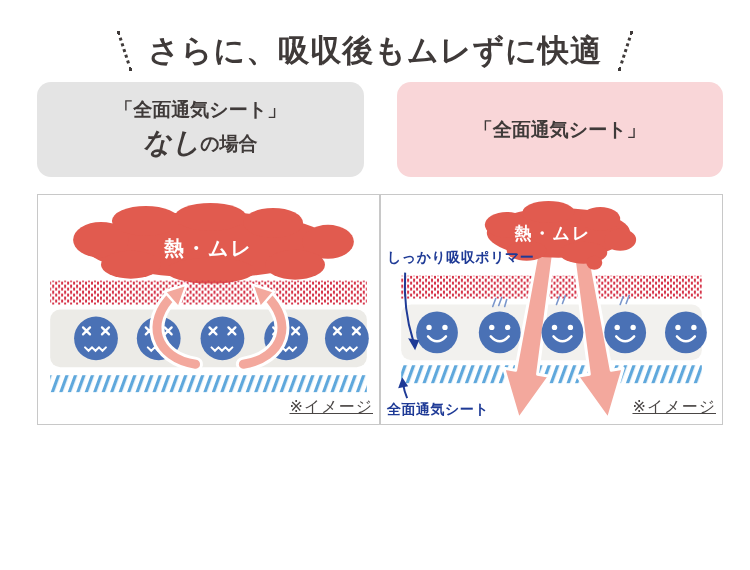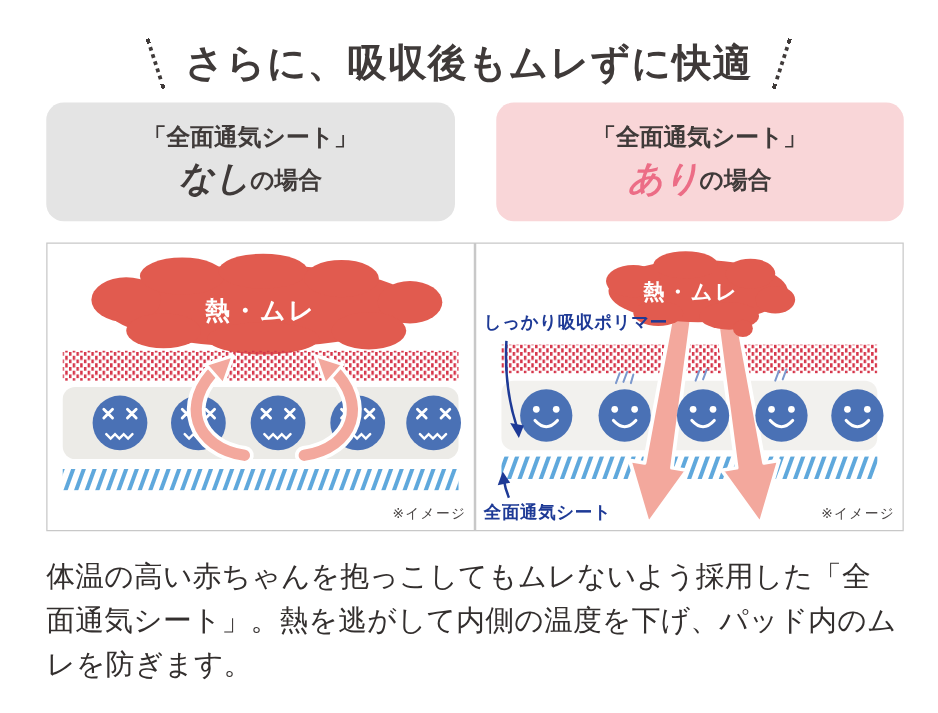--- a/index.html
+++ b/index.html
@@ -45,21 +45,21 @@
   .big-arrow{fill:var(--arrow-pink);stroke:#fff;stroke-width:3;stroke-linejoin:round;}
   .navy-line{stroke:var(--label-navy);stroke-width:2;fill:none;}
   .navy-head{fill:var(--label-navy);}
   .breeze{stroke:#7b97cc;stroke-width:1.6;fill:none;stroke-linecap:round;}
   .blob-label{position:absolute;color:#fff;font-weight:bold;text-align:center;letter-spacing:2px;}
   .panel-l .blob-label{left:0;right:0;top:40px;font-size:20px;}
   .panel-r .blob-label{left:110px;width:124px;top:27px;font-size:17px;}
   .navy-label{position:absolute;color:var(--label-navy);font-weight:bold;font-size:14px;letter-spacing:0.5px;}
   .polymer-label{left:6px;top:54px;}
   .sheet-label{left:6px;bottom:5px;}
-  .caption{position:absolute;right:6px;bottom:6px;font-size:11px;color:#4a4645;letter-spacing:1px;}
+  .caption{position:absolute;right:6px;bottom:6px;font-size:16px;color:#4a4645;letter-spacing:1px;text-decoration:underline;}
   
   .description{margin:19px 30px 0 37px;font-size:23px;line-height:1.52;font-weight:500;
     color:var(--body-text);letter-spacing:0.2px;}
 </style>
 </head>
 <body>
 
 <svg width="0" height="0" style="position:absolute" aria-hidden="true">
   <defs>
     <pattern id="red-dots" width="6" height="6" patternUnits="userSpaceOnUse">
@@ -91,21 +91,20 @@
     <span class="slash r"></span>
   </div>
 
   <div class="cards">
     <div class="card grey">
       <div class="l1">「全面通気シート」</div>
       <div class="l2"><span class="emph">なし</span><span>の場合</span></div>
     </div>
     <div class="card pink">
       <div class="l1">「全面通気シート」</div>
-      <div class="l2"><span class="emph">あり</span><span>の場合</span></div>
     </div>
   </div>
 
   <div class="panels">
 
     <div class="panel panel-l">
       <svg class="scene" viewBox="0 0 326 230">
 
         <g>
           <ellipse class="blob" cx="163" cy="50" rx="125" ry="33"></ellipse>
@@ -185,15 +184,14 @@
           <polygon class="navy-head" points="13,183 9,194 19,192"></polygon>
         </g>
       </svg>
       <div class="blob-label">熱・ムレ</div>
       <div class="navy-label polymer-label">しっかり吸収ポリマー</div>
       <div class="navy-label sheet-label">全面通気シート</div>
       <div class="caption">※イメージ</div>
     </div>
   </div>
 
-  <p class="description">体温の高い赤ちゃんを抱っこしてもムレないよう採用した「全面通気シート」。熱を逃がして内側の温度を下げ、パッド内のムレを防ぎます。</p>
 
 </div>
 
 </body></html>

